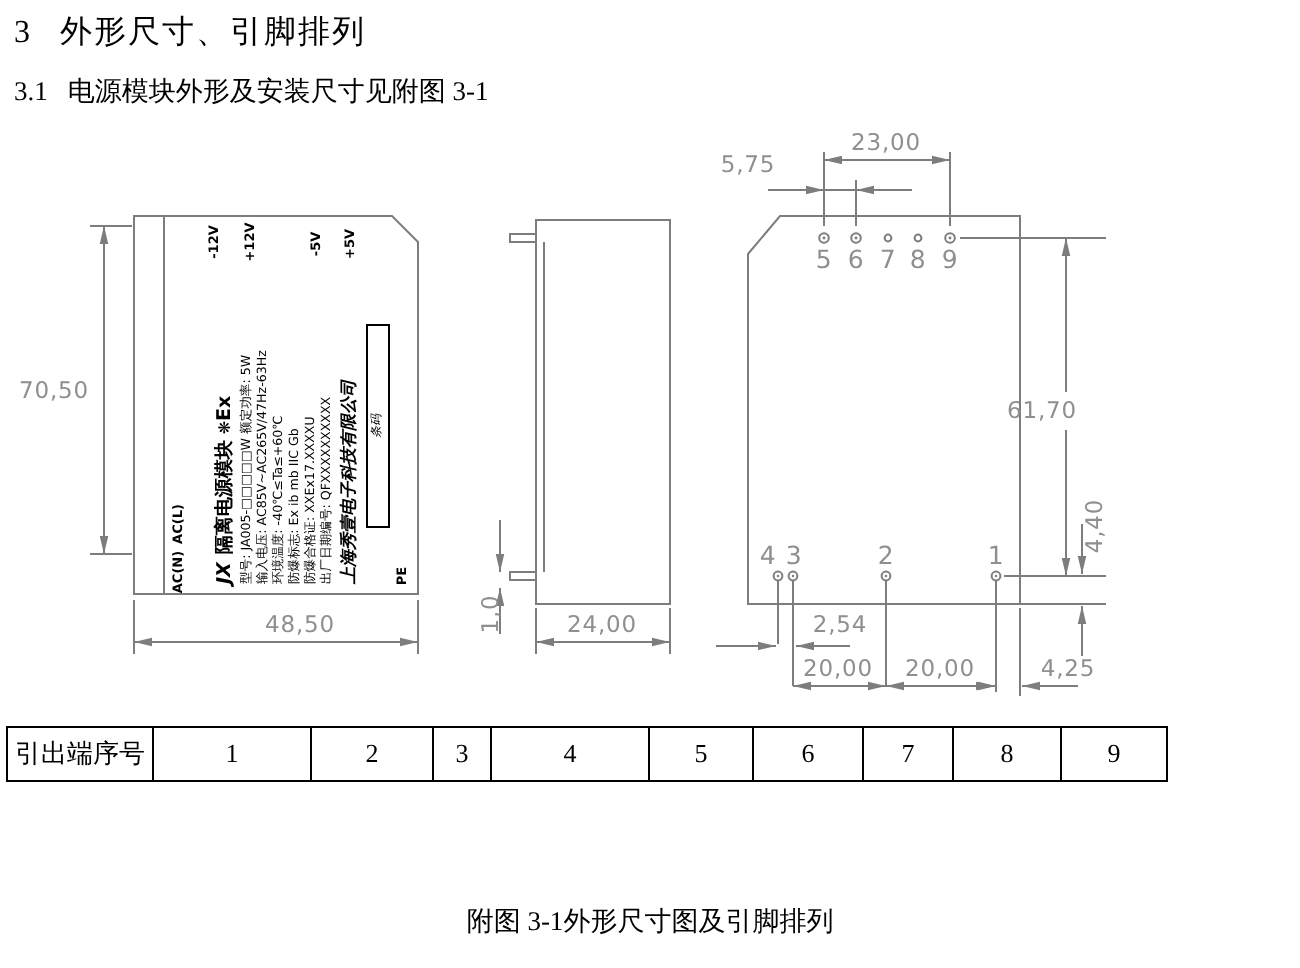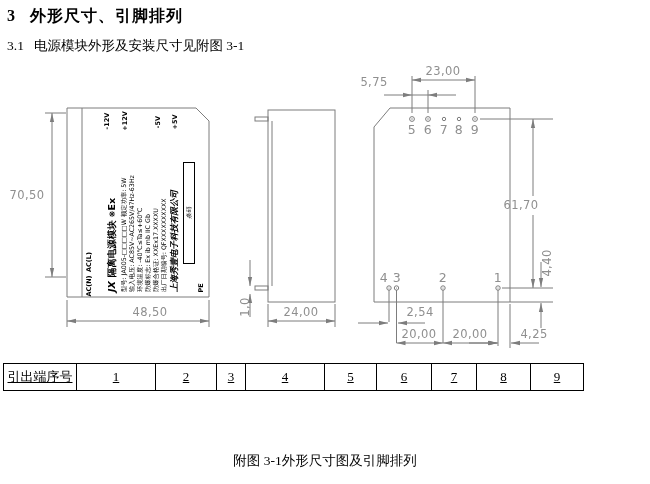--- a/index.html
+++ b/index.html
@@ -1,20 +1,20 @@
 <!DOCTYPE html>
 <html><head>
 <meta charset="utf-8">
 <style>
   html,body{margin:0;padding:0;background:#fff;}
   body{width:650px;height:484px;position:relative;overflow:hidden;
        font-family:"Liberation Serif","DejaVu Serif",serif;color:#000;}
   .abs{position:absolute;}
   
-  .h1{left:7px;top:6px;font-size:16px;font-weight:bold;letter-spacing:1px;}
+  .h1{left:7px;top:6px;font-size:16px;font-weight:normal;letter-spacing:1px;}
   .h1 .num{margin-right:14px;}
   .h2{left:7px;top:37px;font-size:13.5px;}
   .h2 .num{margin-right:10px;margin-top:16px;}
   
   svg.draw{left:0;top:58px;}
   svg.draw line,svg.draw path.ln,svg.draw rect.ln,svg.draw circle.ln{stroke:#7d7d7d;stroke-width:1;fill:none;}
   svg.draw text{font-family:"DejaVu Sans",sans-serif;font-size:11.5px;fill:#8f8f8f;letter-spacing:.4px;}
   svg.draw text.pn{font-size:12.5px;}
   
   .rlab{position:absolute;font-family:"DejaVu Sans",sans-serif;font-weight:bold;font-size:6.5px;
@@ -26,21 +26,21 @@
   .plate .title{font-size:9.5px;font-weight:bold;white-space:nowrap;height:14px;}
   .plate .title .brand{font-style:italic;margin-right:4px;}
   .plate .title .mark{font-size:8px;margin-left:3px;}
   .plate .rows{font-size:6.3px;line-height:1.26;white-space:nowrap;}
   .plate .company{font-size:8.5px;font-weight:bold;font-style:italic;white-space:nowrap;margin-top:1px;}
   .plate .barcode{margin:2px 0 0 28px;width:100px;height:10px;border:1px solid #000;
                   font-size:6px;font-style:italic;text-align:center;line-height:9px;}
   
   table.pins{position:absolute;left:3px;top:363px;border-collapse:collapse;table-layout:fixed;
              font-size:13px;text-align:center;}
-  table.pins td{border:1px solid #000;height:26px;padding:0;text-decoration:underline;}
+  table.pins td{border:1px solid #000;height:26px;padding:0;}
   
   .caption{left:0;top:452px;width:650px;text-align:center;font-size:13.5px;}
   .caption .lab{}
 </style>
 </head>
 <body>
 
 <div class="abs h1">
   <span class="num">3</span><span>外形尺寸、引脚排列</span>
 </div>

